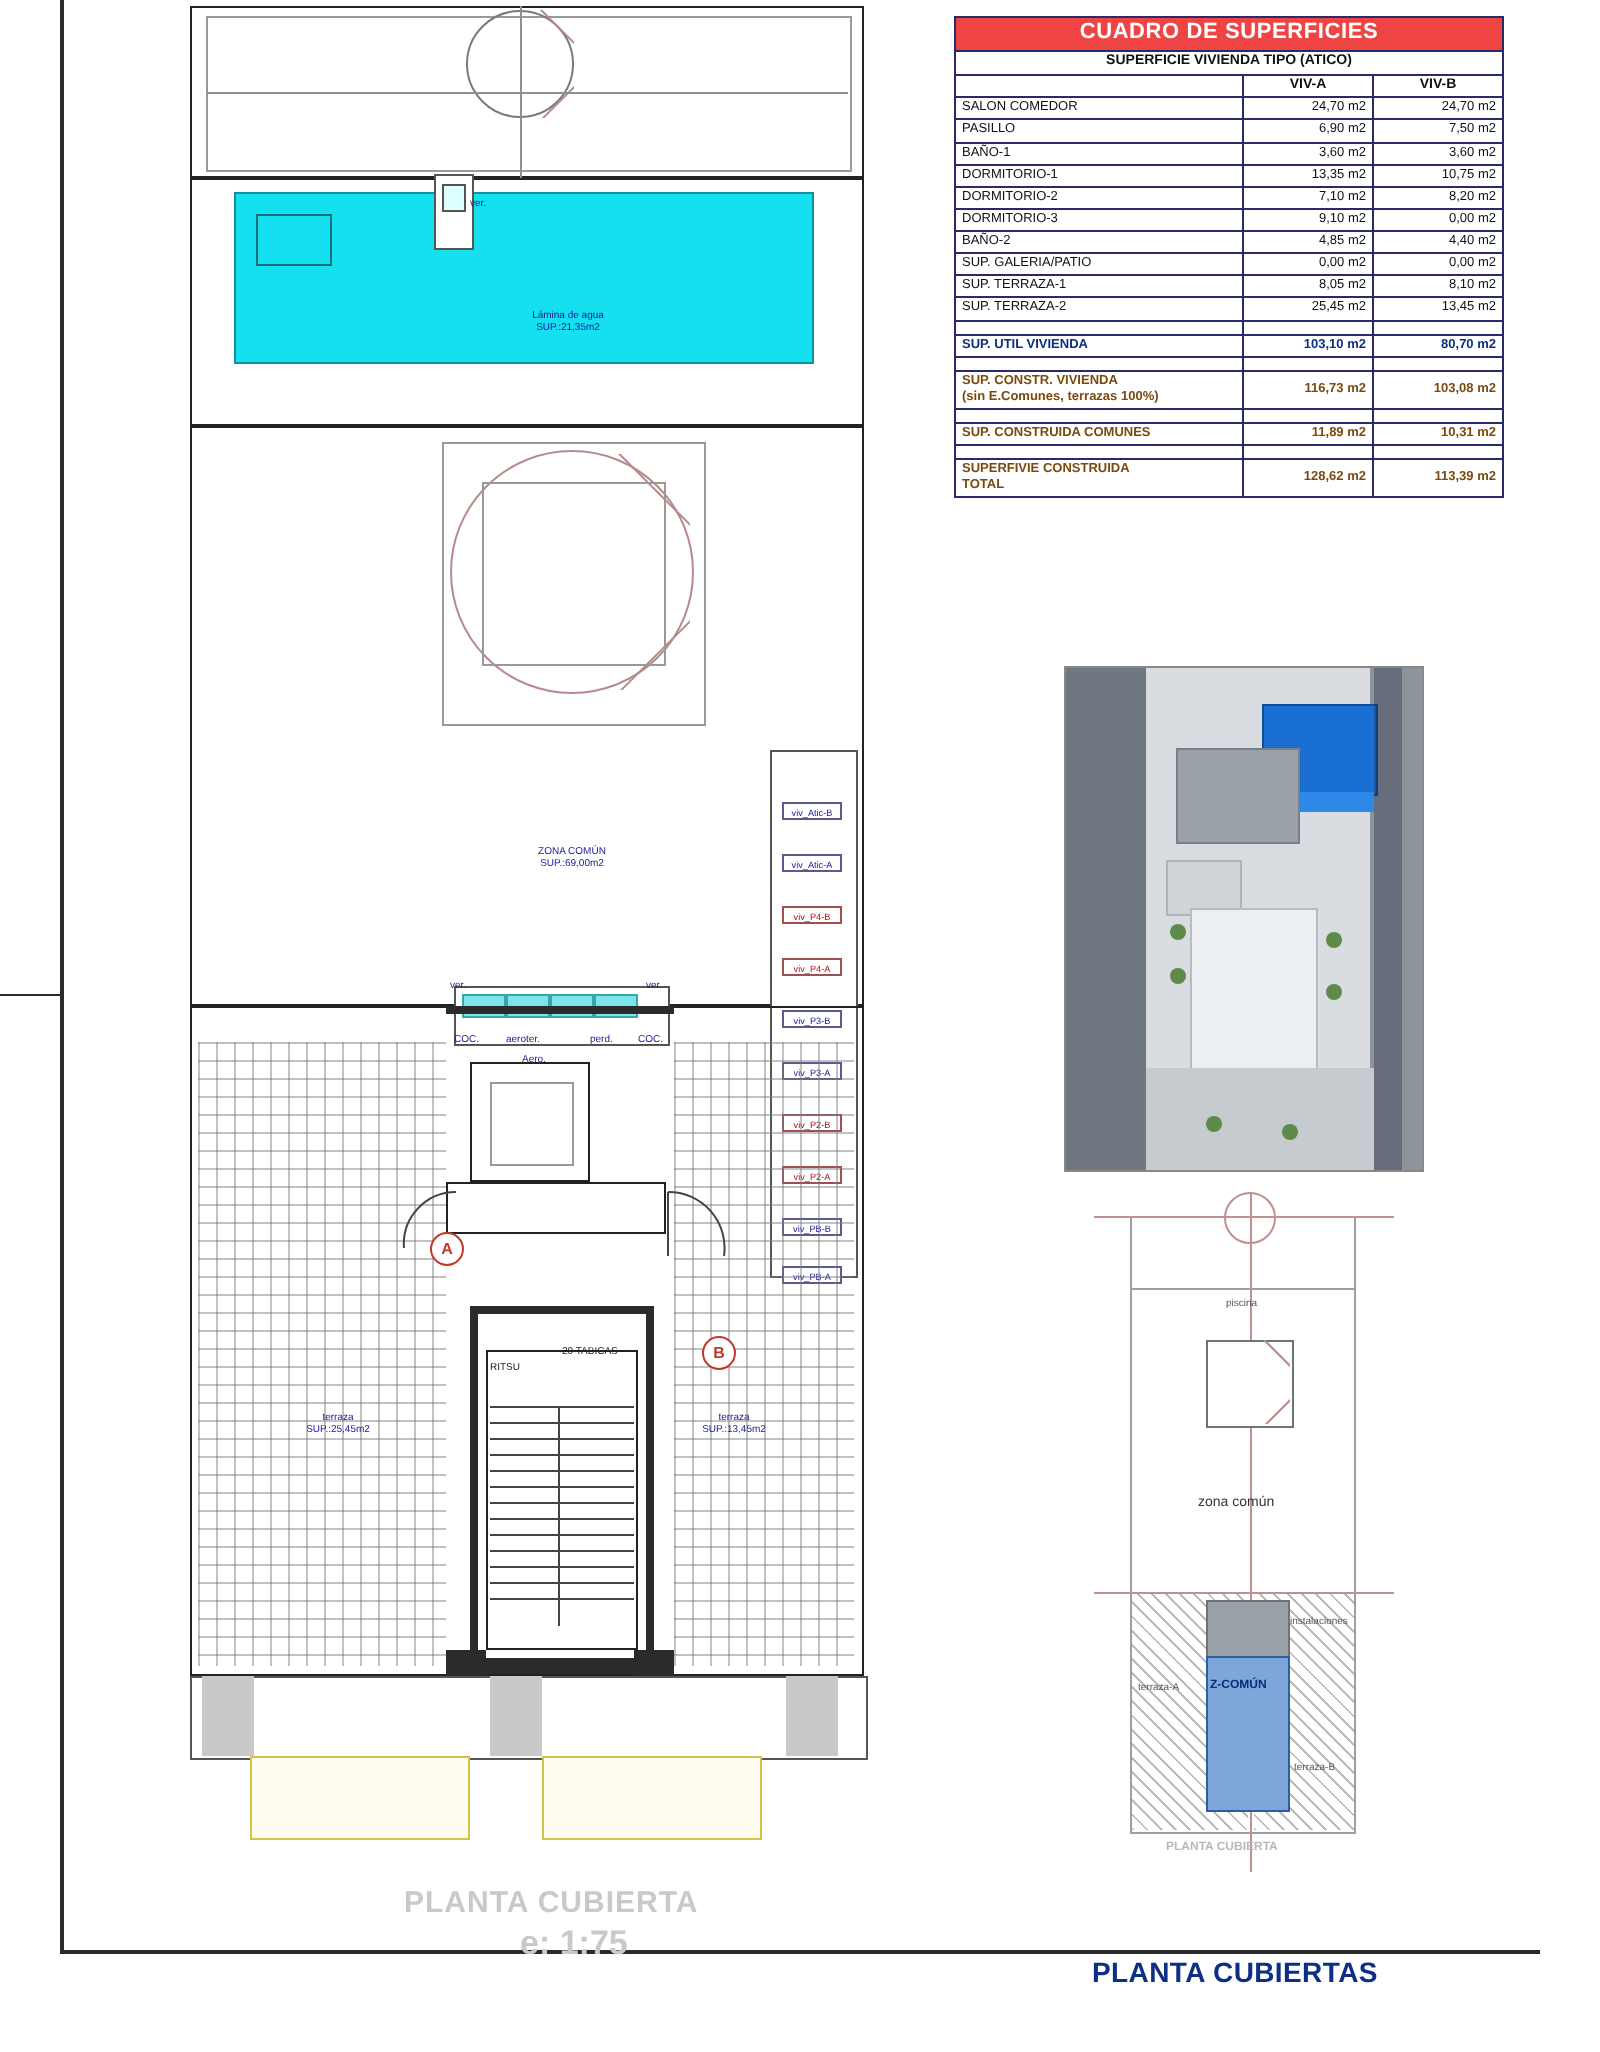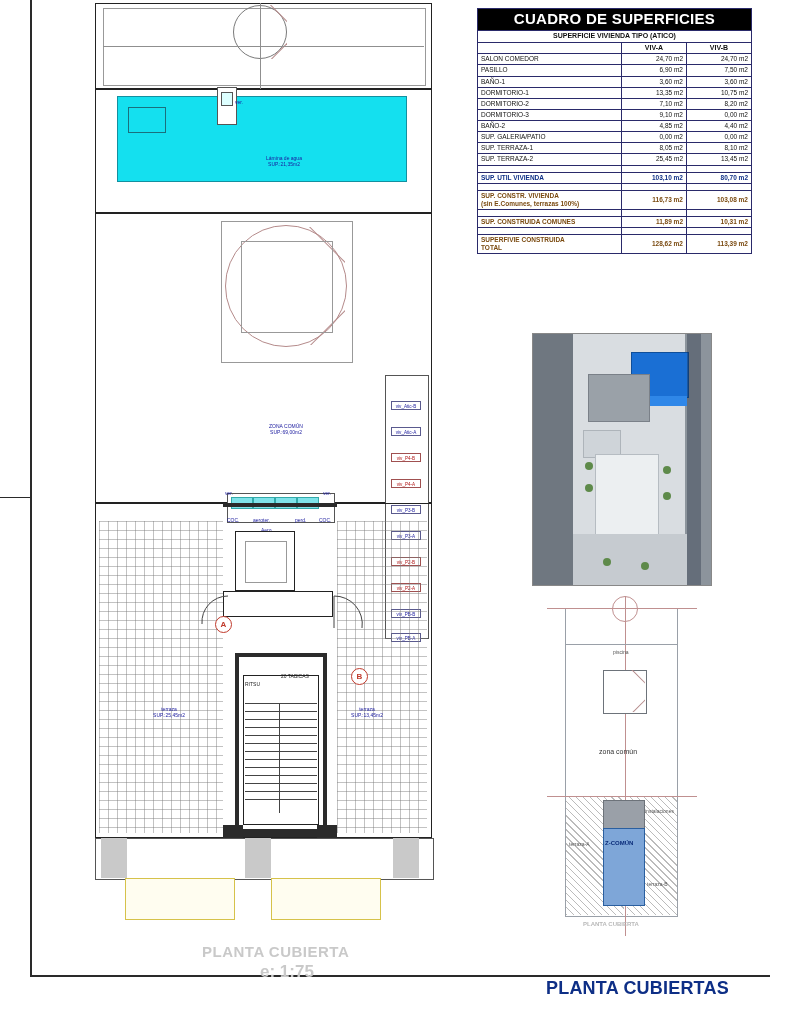--- a/index.html
+++ b/index.html
@@ -154,25 +154,25 @@
     width: 275px;
     font-size: 6.5px;
     color: #111;
   }
   table.surf td, table.surf th {
     border: 1px solid #2a2a6a;
     padding: 1px 3px;
     line-height: 1.25;
   }
   .tbl-title {
-    background: #000000;
+    background: #ef4444;
     color: #fff;
     text-align: center;
     font-weight: bold;
-    font-size: 15px;
+    font-size: 11px;
     padding: 2px 0;
     letter-spacing: .3px;
   }
   .tbl-sub {
     text-align: center;
     font-weight: bold;
     font-size: 7px;
     padding: 1px 0;
   }
   .col-head {
@@ -240,21 +240,21 @@
     position:absolute;
     font-size:6px;
     color:#b9b9b9;
     font-weight:bold;
   }
 
   
   .bottom-title {
     position: absolute;
     left: 546px; top: 978px;
-    font-size: 18px;
+    font-size: 14px;
     font-weight: bold;
     color: #0e2f86;
     letter-spacing: .2px;
   }
   .left-tick {
     position: absolute;
     left: 0; top: 497px;
     width: 30px; height: 1px;
     background: #2a2a2a;
   }

